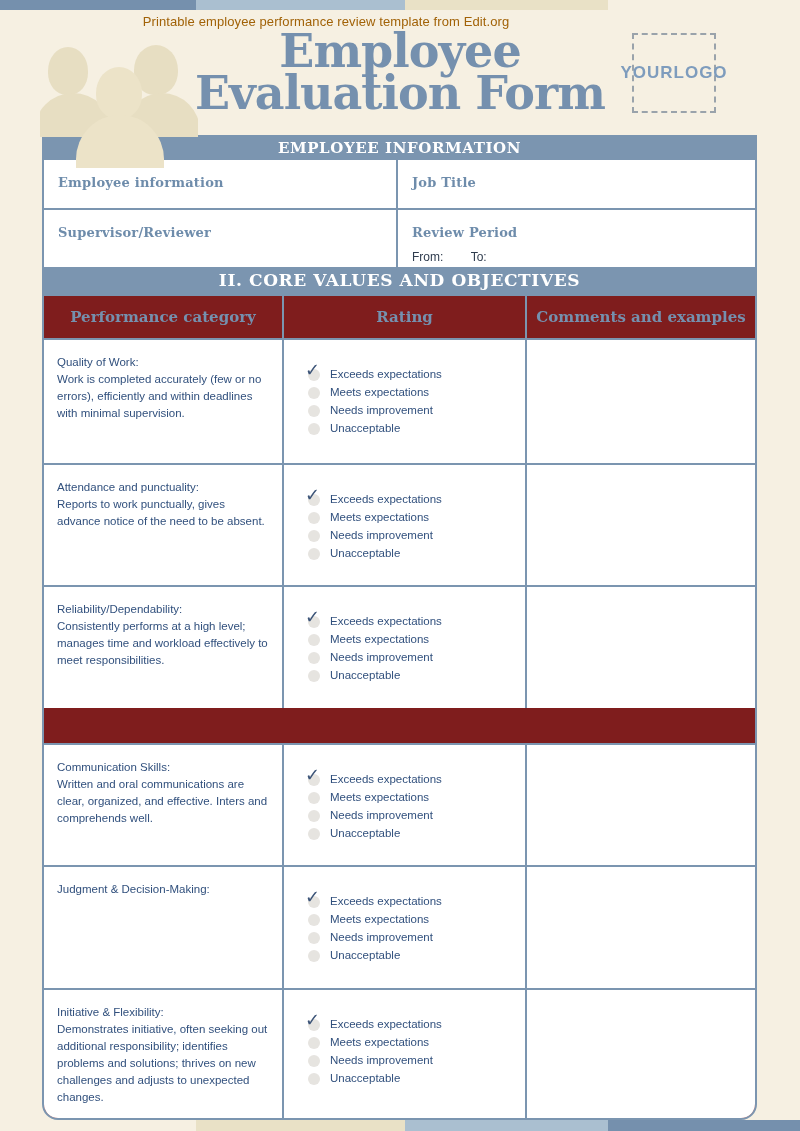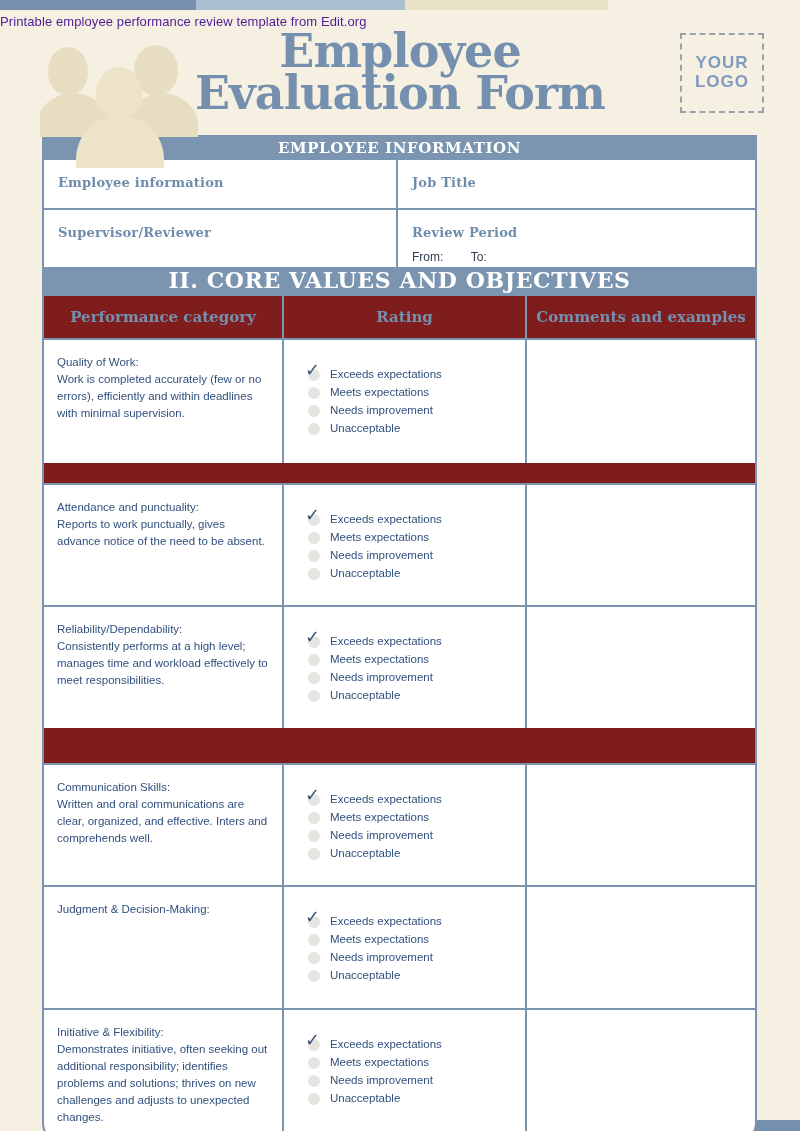--- a/index.html
+++ b/index.html
@@ -16,31 +16,31 @@
   .deco-bar span { height:100%; }
   .seg-dark  { background:#7590ad; }
   .seg-light { background:#aabfd0; }
   .seg-beige { background:#e9e1c6; }
   .seg-cream { background:transparent; }
   .deco-bar .w1 { width:196px; } .deco-bar .w2 { width:209px; }
   .deco-bar .w3 { width:203px; } .deco-bar .w4 { width:192px; }
 
   
   .top-note {
-    position:absolute; top:14px; left:0; width:652px; text-align:left;
-    font-size:13px; color:#4c1d95; letter-spacing:.1px;
+    position:absolute; top:14px; left:0; width:652px; text-align:center;
+    font-size:13px; color:#a16207; letter-spacing:.1px;
   }
   .title {
     position:absolute; top:30px; left:60px; width:680px; text-align:center;
     font-family:"DejaVu Serif", serif; font-weight:700; color:#7590ae;
     font-size:46px; line-height:.92; letter-spacing:-1px;
   }
   .logo-box {
-    position:absolute; top:33px; left:680px; width:84px; height:80px;
-    border:2px dashed #9aa3ab; display:flex; flex-direction:column;
+    position:absolute; top:33px; left:632px; width:84px; height:80px;
+    border:2px dashed #9aa3ab; display:flex; flex-direction:row;
     align-items:center; justify-content:center;
     font-weight:bold; font-size:17px; color:#7e9cbd; letter-spacing:1px; line-height:1.1;
   }
   
   .silhouettes { position:absolute; left:40px; top:45px; width:158px; height:123px; overflow:hidden; z-index:3; pointer-events:none; }
   .silhouettes i { position:absolute; display:block; }
   .head { border-radius:50% 50% 46% 46%; }
   .bodyshape { border-radius:44px 44px 0 0; }
   .p-side { background:#e7dec2; }
   .p-mid  { background:#ece3c8; }
@@ -55,21 +55,21 @@
   .form {
     position:absolute; left:42px; top:135px; width:715px;
     border:2px solid #7b95b0; border-radius:0 0 16px 16px;
     background:#7f1d1d; overflow:hidden; z-index:2;
   }
   .section-bar {
     background:#7b95b0; color:#ffffff; text-align:center;
     font-family:"DejaVu Serif", serif; font-weight:700; letter-spacing:.6px;
   }
   .section-bar.info { height:23px; line-height:23px; font-size:15px; }
-  .section-bar.core { height:27px; line-height:27px; font-size:22px; }
+  .section-bar.core { height:27px; line-height:27px; font-size:17px; }
 
   .info-grid { display:grid; grid-template-columns:352px 359px; }
   .info-cell { background:#fff; padding:13px 0 0 14px; }
   .info-cell.r1 { height:50px; border-bottom:2px solid #7b95b0; }
   .info-cell.r2 { height:57px; }
   .info-cell.c2 { border-left:2px solid #7b95b0; }
   .f-label {
     font-family:"DejaVu Serif", serif; font-weight:700;
     font-size:13px; color:#6e8cab; letter-spacing:.2px;
   }
@@ -81,21 +81,21 @@
     display:flex; align-items:center; justify-content:center;
     font-family:"DejaVu Serif", serif; font-weight:700; font-size:15px; color:#7590ae;
     border-top:2px solid #7b95b0;
   }
   .col-headers .hcell + .hcell { border-left:2px solid #7b95b0; }
 
   .t-row { display:grid; grid-template-columns:238px 243px 1fr; }
   .t-row .cell { border-top:2px solid #7b95b0; background:#fff; }
   .t-row .cell + .cell { border-left:2px solid #7b95b0; }
   .t-row:nth-child(1) .cell { min-height:125px; }
-  .t-row:nth-child(2) .cell { min-height:122px;margin-top:20px; }
+  .t-row:nth-child(2) .cell { min-height:122px; }
   .t-row:nth-child(3) .cell { min-height:123px; }
   .t-row:nth-child(4) .cell { min-height:122px;margin-top:35px; }
   .t-row:nth-child(5) .cell { min-height:123px; }
   .t-row:nth-child(6) .cell { min-height:117px; }
   .cat-cell { padding:14px 12px 12px 13px; font-size:11.5px; line-height:1.48; color:#31507d; }
   .rating-cell { padding:28px 0 0 24px; }
   .opt { display:flex; align-items:flex-start; gap:10px; margin-bottom:5px; font-size:11.5px; color:#31507d; }
   .radio { position:relative; width:12px; height:12px; border-radius:50%; background:#e6e4e0; flex:none; margin-top:1px; }
   .check { position:absolute; left:-3px; top:-8px; font-size:18px; line-height:1; color:#3c5478; }
 

